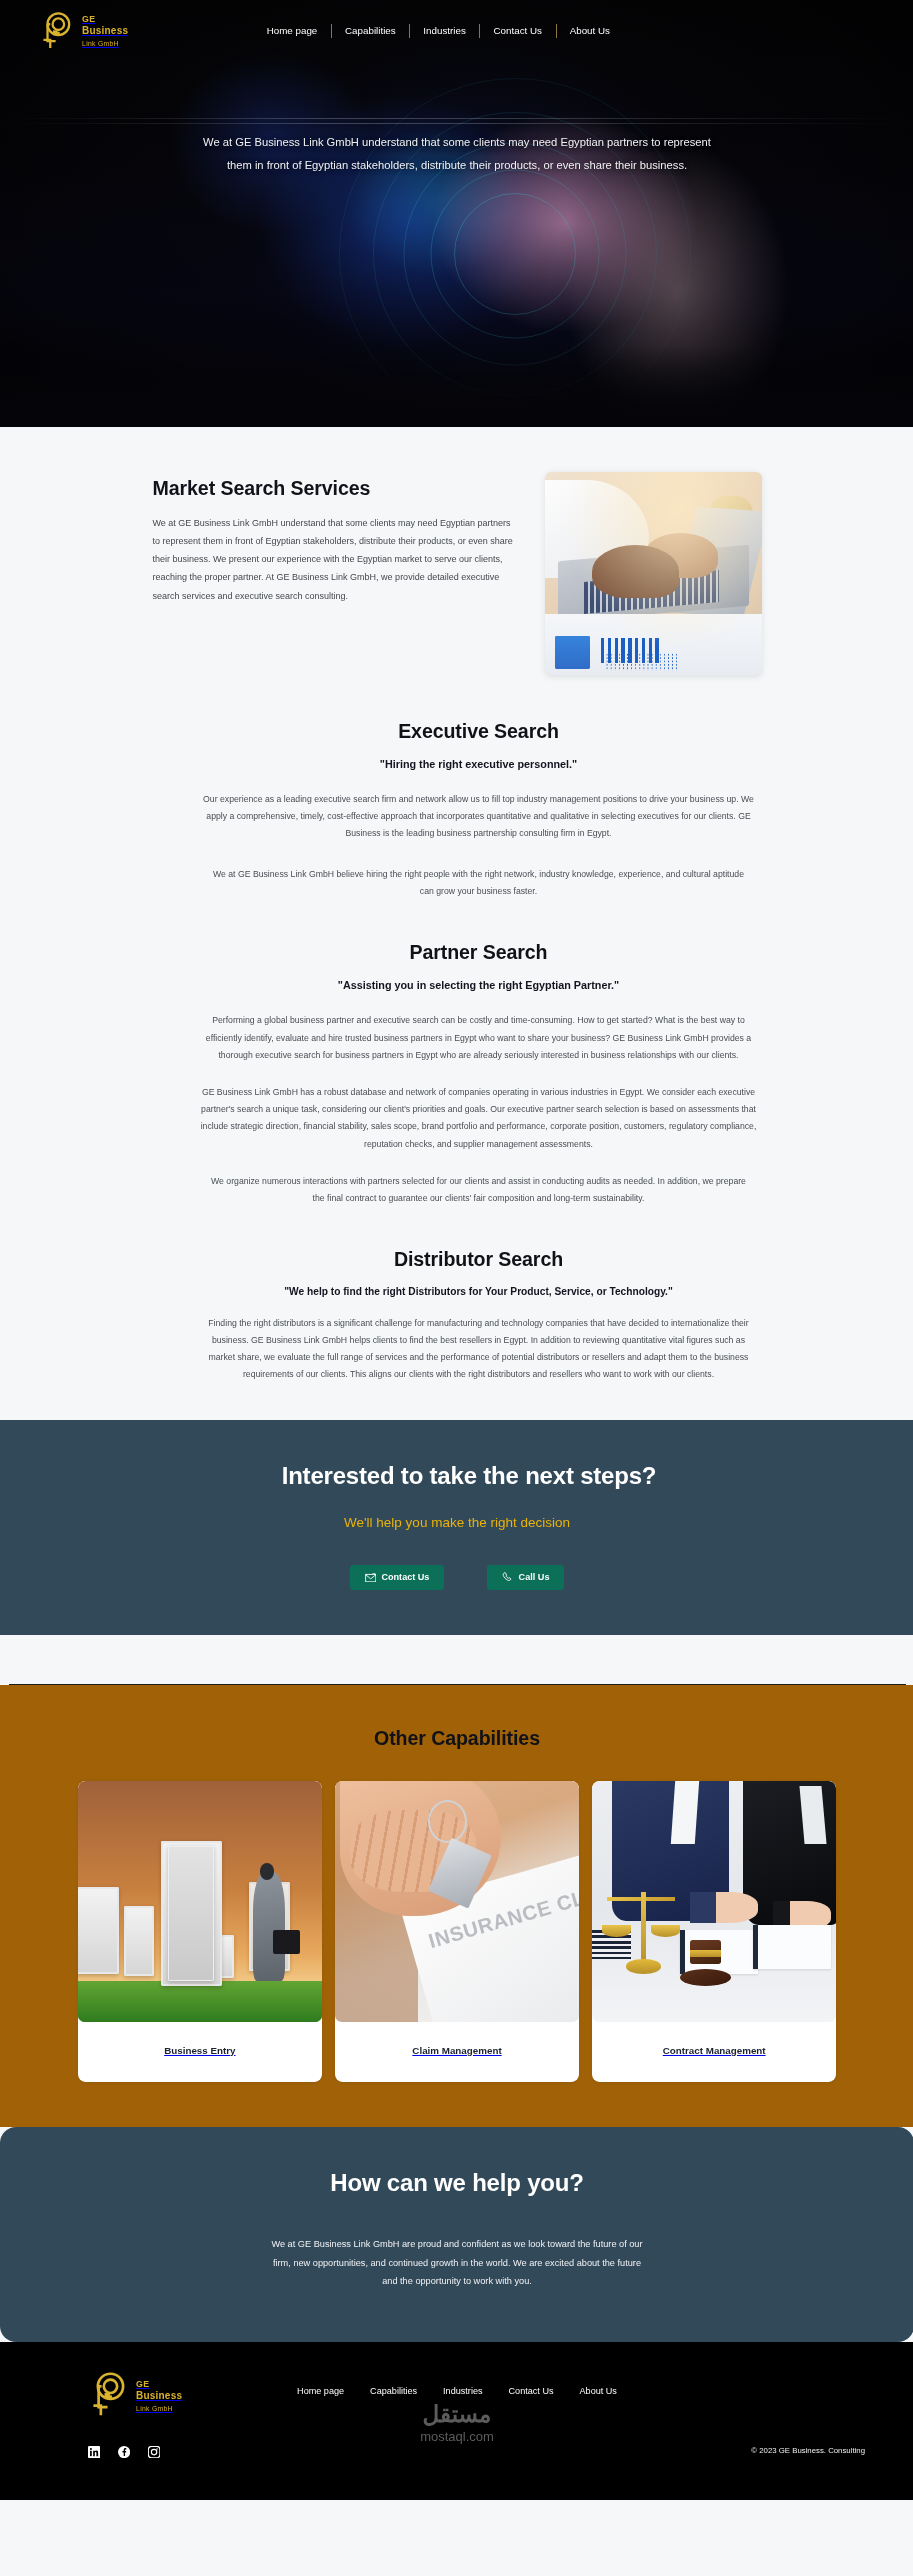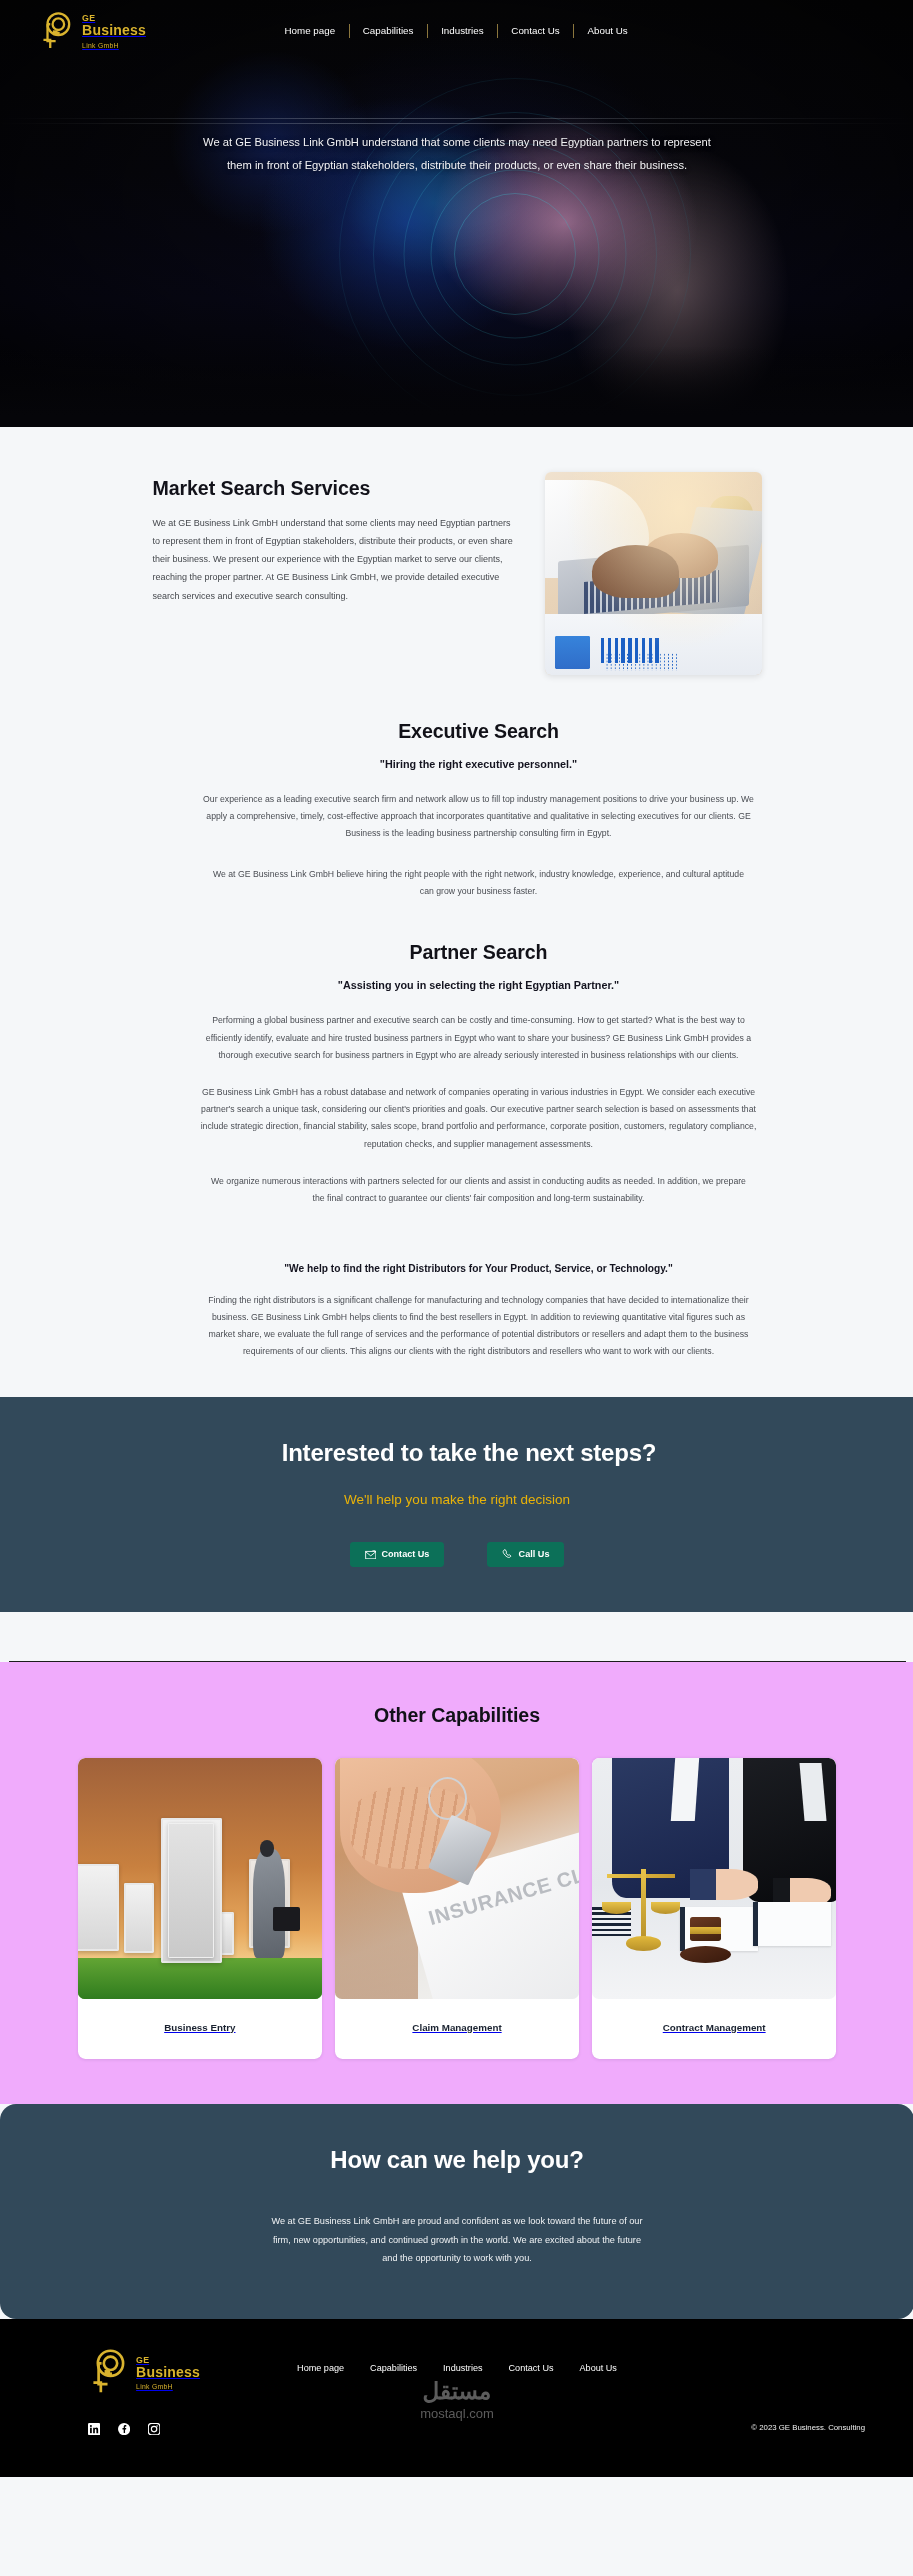--- a/index.html
+++ b/index.html
@@ -56,21 +56,21 @@
     background:linear-gradient(180deg, rgba(5,5,9,0), #050509 85%); }
 
   .navbar {
     position:relative; z-index:5;
     display:flex; align-items:center; height:62px; padding:0 0 0 38px;
   }
   .logo { display:flex; align-items:center; gap:6.1px; }
   .logo-mark { width:38px; height:42px; position:relative; }
   .logo-text { line-height:1.08; }
   .logo-text .l1 { font-size:8.8px; font-weight:700; color:#d9b32e; letter-spacing:0.2px; }
-  .logo-text .l2 { font-size:14px; font-weight:700; color:#d9b32e; letter-spacing:0.2px; }
+  .logo-text .l2 { font-size:10px; font-weight:700; color:#d9b32e; letter-spacing:0.2px; }
   .logo-text .l3 { font-size:6.8px; font-weight:400; color:#d9b32e; letter-spacing:0.3px; }
 
   .nav-links { display:flex; align-items:center; margin-left:125px; }
   .nav-links a {
     color:#fff; text-decoration:none; font-size:9.8px; font-weight:400;
     padding:0 13.5px; line-height:1; white-space:nowrap;
   }
   .nav-sep { width:0.7px; height:13.5px; background:rgba(212,180,90,.65); }
 
   .hero-content { position:relative; z-index:5; text-align:center; margin-top:69px; }
@@ -157,21 +157,21 @@
     font-size:9.1px; font-weight:700; padding:7.4px 15px;
     display:inline-flex; align-items:center; gap:5.4px; cursor:pointer;
   }
   .btn-green svg { display:block; }
 
   
   .gap-white { background:#f5f7f9; height:49px; }
   .divider-wrap { background:#f5f7f9; padding:0 0 0; }
   .divider { width:897px; margin:0 auto; height:0.7px; background:#1d1d1d; }
 
-  .sec-capabilities { background:#f0abfc; padding:42px 0 45px; text-align:center; }
+  .sec-capabilities { background:#a16207; padding:42px 0 45px; text-align:center; }
   .cap-title { font-size:19.6px; font-weight:700; color:#111118; letter-spacing:-0.1px; }
   .cards { width:758px; margin:31px auto 0; display:flex; gap:13.5px; justify-content:space-between; }
   .card {
     flex:1 1 0; background:#fff; border-radius:7.4px; overflow:hidden;
     box-shadow:0 0.7px 3.4px rgba(20,30,50,.10); padding-bottom:0;
     display:flex; flex-direction:column;
   }
   .card-img { height:241px; position:relative; overflow:hidden; border-radius:6.8px; }
   .card-label {
     padding:23px 6.8px 26px; font-size:9.8px; font-weight:700; color:#1a2230; text-align:center;
@@ -369,20 +369,21 @@
     <h2 class="sec-h2">Partner Search</h2>
     <p class="sec-quote">"Assisting you in selecting the right Egyptian Partner."</p>
     <p class="sec-p p1">Performing a global business partner and executive search can be costly and time-consuming. How to get started? What is the best way to efficiently identify, evaluate and hire trusted business partners in Egypt who want to share your business? GE Business Link GmbH provides a thorough executive search for business partners in Egypt who are already seriously interested in business relationships with our clients.</p>
     <p class="sec-p p2">GE Business Link GmbH has a robust database and network of companies operating in various industries in Egypt. We consider each executive partner's search a unique task, considering our client's priorities and goals. Our executive partner search selection is based on assessments that include strategic direction, financial stability, sales scope, brand portfolio and performance, corporate position, customers, regulatory compliance, reputation checks, and supplier management assessments.</p>
     <p class="sec-p p3">We organize numerous interactions with partners selected for our clients and assist in conducting audits as needed. In addition, we prepare the final contract to guarantee our clients' fair composition and long-term sustainability.</p>
   </div>
 </section>
 
 <section class="sec-block" id="sec-distributor">
   <div class="inner">
+    <h2 class="sec-h2">Distributor Search</h2>
     <p class="sec-quote">"We help to find the right Distributors for Your Product, Service, or Technology."</p>
     <p class="sec-p p1">Finding the right distributors is a significant challenge for manufacturing and technology companies that have decided to internationalize their business. GE Business Link GmbH helps clients to find the best resellers in Egypt. In addition to reviewing quantitative vital figures such as market share, we evaluate the full range of services and the performance of potential distributors or resellers and adapt them to the business requirements of our clients. This aligns our clients with the right distributors and resellers who want to work with our clients.</p>
   </div>
 </section>
 
 <section class="cta-band">
   <h2 class="cta-title">Interested to take the next steps?</h2>
   <p class="cta-sub">We'll help you make the right decision</p>
   <div class="cta-btns">
     <button class="btn-green">

